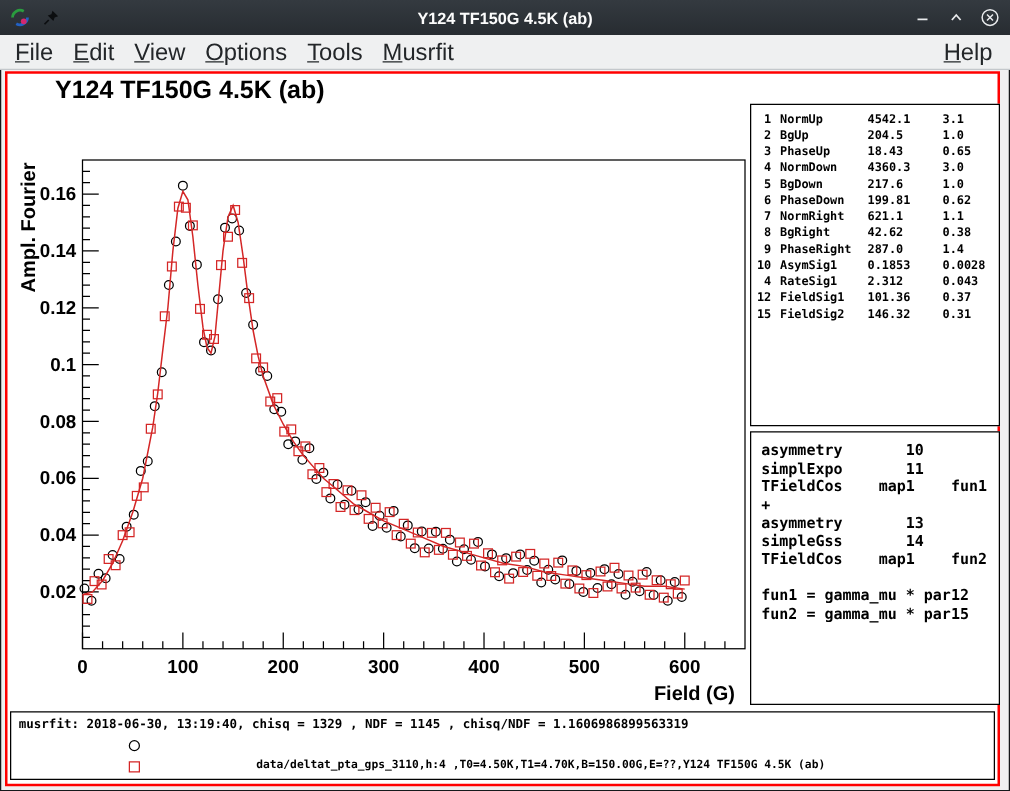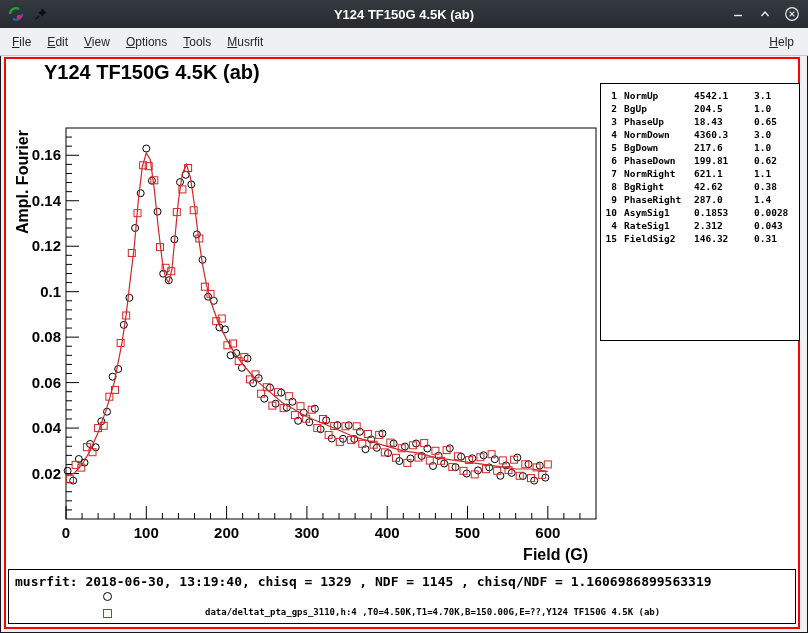--- a/index.html
+++ b/index.html
@@ -9,21 +9,21 @@
   .titlebar{position:absolute;left:0;top:0;width:808px;height:28px;
             background:linear-gradient(#343a40,#272c31);display:flex;align-items:center}
   .titlebar .title{position:absolute;left:0;right:0;text-align:center;color:#fcfcfc;
                    font-size:13px;font-weight:bold;pointer-events:none}
   .tb-icon{width:18px;height:18px;margin-left:7px;display:inline-flex;align-items:center;
            justify-content:center;z-index:2}
   .winbtns{position:absolute;right:8px;top:0;height:28px;display:flex;align-items:center;gap:11px;z-index:2}
   .winbtn{width:16px;height:16px;display:inline-flex;align-items:center;justify-content:center;cursor:pointer}
   
   .menubar{position:absolute;left:0;top:28px;width:808px;height:27px;background:#eff0f1;
-           border-bottom:1px solid #c4c8cc;display:flex;align-items:center;font-size:12px;color:#232629}
+           border-bottom:1px solid #c4c8cc;display:flex;font-size:19px;color:#232629}
   .menu-left{display:flex;padding-left:4px}
   .menu-right{margin-left:auto;display:flex;padding-right:6px}
   .menu-item{padding:4px 8px;cursor:default}
   .menu-item u{text-decoration:underline}
   
   .canvas{position:absolute;left:4px;top:57px;width:792px;height:568px;background:#fff;
           border:2px solid #ff0000}
   .plot-title{position:absolute;left:38px;top:2px;font-size:20px;font-weight:bold;color:#000}
   #plot{position:absolute;left:0;top:0}
   .tick{font-family:"Liberation Sans",sans-serif;font-size:15px;font-weight:bold;fill:#000}
@@ -38,21 +38,21 @@
   .sval{width:60px}
   .serr{flex:1}
   .theory-box{position:absolute;left:594px;top:286px;width:200px;height:219px;background:#fff;
               border:1px solid #000;box-sizing:border-box}
   .theory-box pre{margin:0;padding:7px 0 0 8px;font-family:"DejaVu Sans Mono",monospace;
                   font-size:12px;line-height:14.5px;font-weight:bold;color:#000}
   
   .footer-box{position:absolute;left:2px;top:510px;width:788px;height:55px;background:#fff;
               border:1px solid #000;box-sizing:border-box}
   .muinfo{position:absolute;left:6px;top:4px;font-family:"DejaVu Sans Mono",monospace;
-          font-size:13px;font-weight:bold;color:#000;white-space:pre}
+          font-size:10px;font-weight:bold;color:#000;white-space:pre}
   .lrow{position:absolute;left:0;height:16px;width:100%}
   .lmark{position:absolute;left:94px;top:3px;width:7px;height:7px;background:#fff;border:1px solid #000}
   .lm-circle{border-radius:50%}
   .ltext{position:absolute;left:196px;top:1px;font-family:"DejaVu Sans Mono",monospace;
          font-size:9px;font-weight:bold;color:#000;white-space:pre}
 </style>
 </head>
 <body>
 
 <div class="titlebar">
@@ -445,28 +445,46 @@
           <span class="sval">0.1853</span>
           <span class="serr">0.0028</span>
         </div>
         <div class="srow">
           <span class="sidx">4</span>
           <span class="sname">RateSig1</span>
           <span class="sval">2.312</span>
           <span class="serr">0.043</span>
         </div>
         <div class="srow">
+          <span class="sidx">12</span>
+          <span class="sname">FieldSig1</span>
+          <span class="sval">101.36</span>
+          <span class="serr">0.37</span>
+        </div>
+        <div class="srow">
           <span class="sidx">15</span>
           <span class="sname">FieldSig2</span>
           <span class="sval">146.32</span>
           <span class="serr">0.31</span>
         </div>
       </div>
   </div>
 
+  <div class="theory-box">
+    <pre id="theoryPre">asymmetry       10
+simplExpo       11
+TFieldCos    map1    fun1
++
+asymmetry       13
+simpleGss       14
+TFieldCos    map1    fun2
+
+fun1 = gamma_mu * par12
+fun2 = gamma_mu * par15</pre>
+  </div>
 
   <div class="footer-box">
     <div class="muinfo">musrfit: 2018-06-30, 13:19:40, chisq = 1329 , NDF = 1145 , chisq/NDF = 1.1606986899563319</div>
     <div id="legendRows">
         <div class="lrow" style="top: 19px;">
           <span class="lmark lm-circle" style="border-color: rgb(0, 0, 0);"></span>
         </div>
         <div class="lrow" style="top: 36px;">
           <span class="lmark lm-square" style="border-color: rgb(212, 38, 38);"></span>
           <span class="ltext">data/deltat_pta_gps_3110,h:4 ,T0=4.50K,T1=4.70K,B=150.00G,E=??,Y124 TF150G 4.5K (ab)</span>

